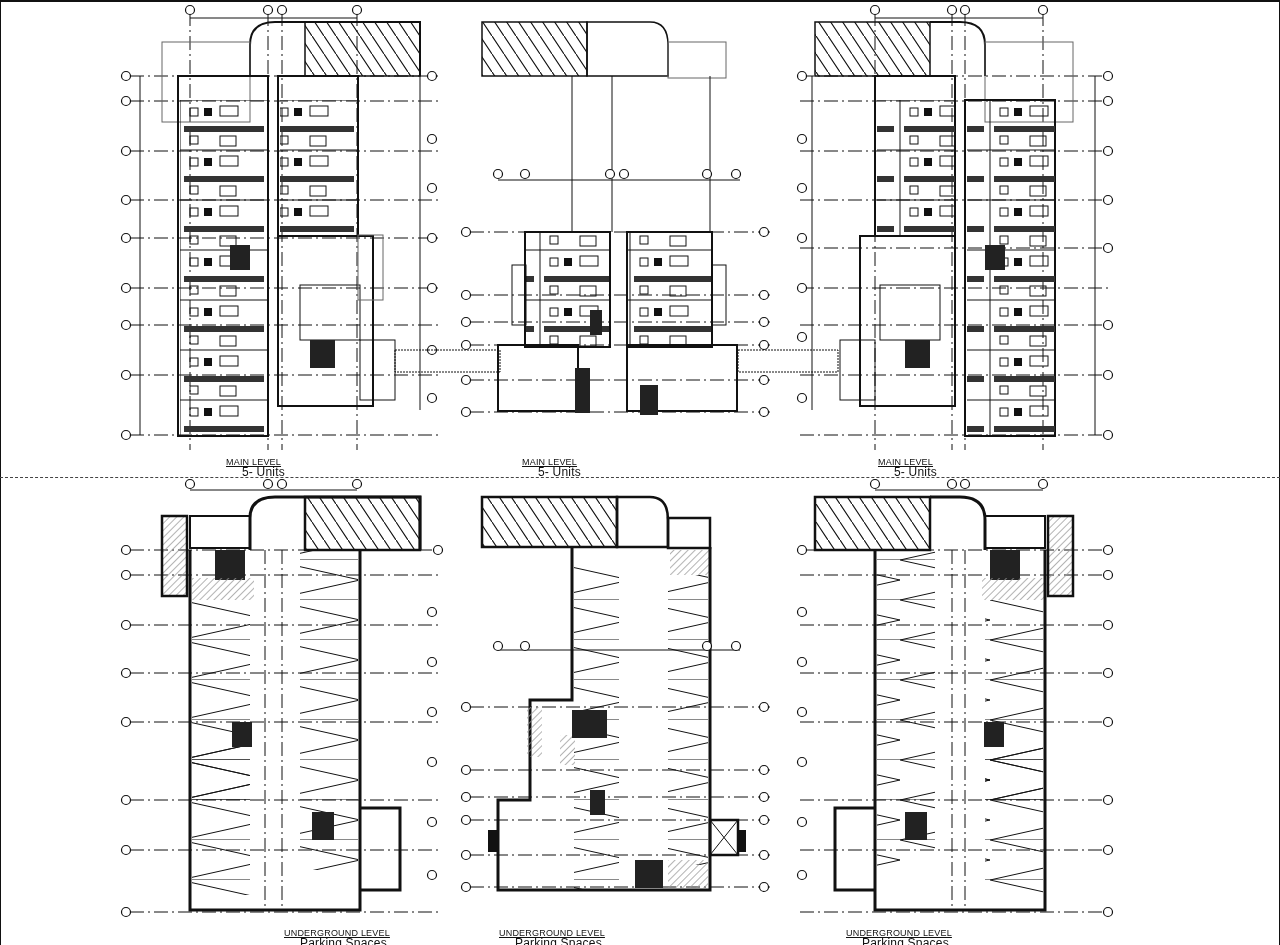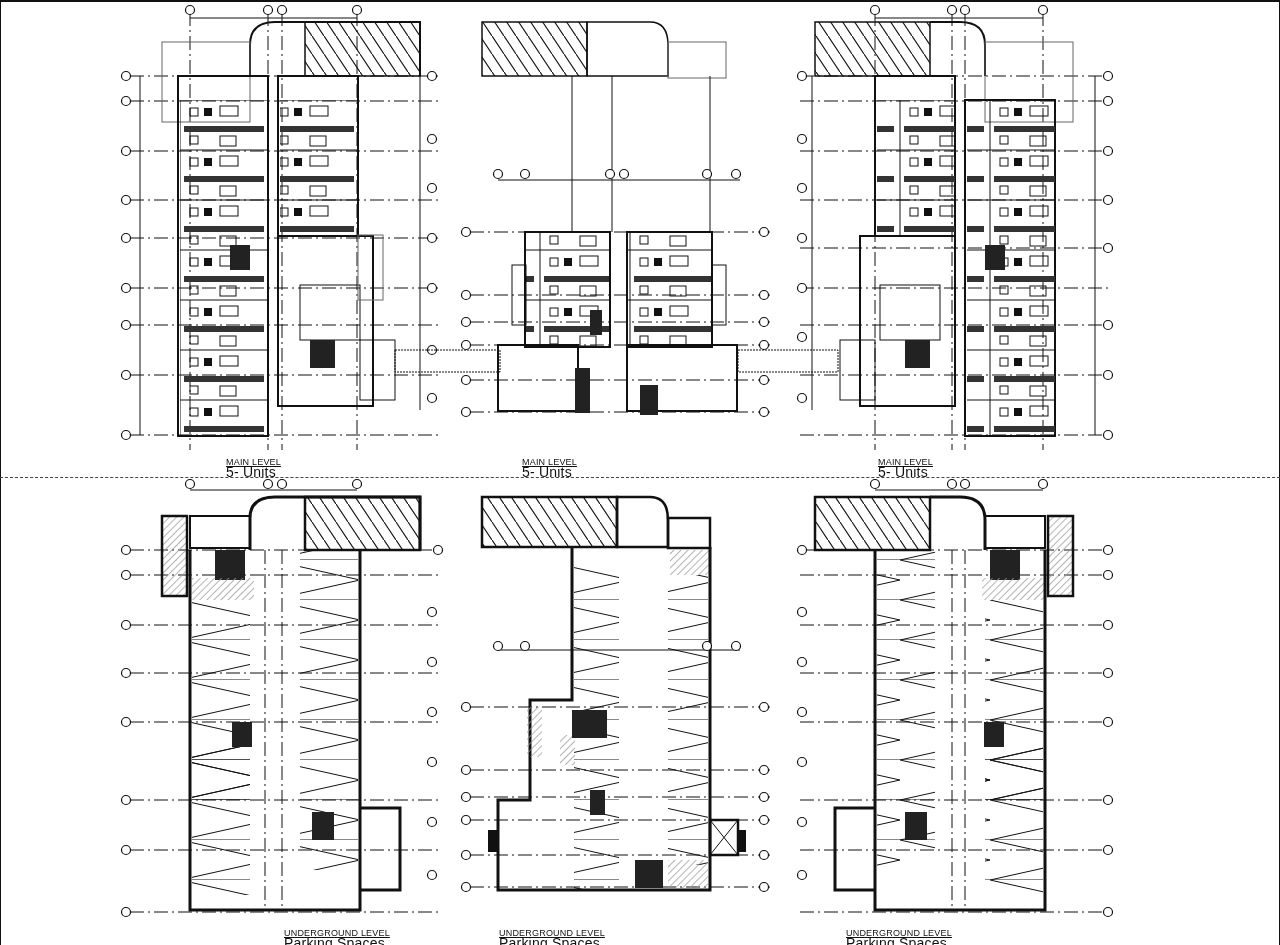--- a/index.html
+++ b/index.html
@@ -2,21 +2,21 @@
 <html><head>
 <meta charset="utf-8">
 <style>
   html,body{margin:0;padding:0;background:#fff;}
   body{width:1280px;height:945px;position:relative;overflow:hidden;font-family:"Liberation Sans",sans-serif;}
   .sheet{position:absolute;left:0;top:0;width:1278px;height:943px;border-top:2px solid #111;border-left:1px solid #111;border-right:1px solid #111;}
   .divider{position:absolute;left:0;top:477px;width:1280px;border-top:1px dashed #444;}
   svg{position:absolute;left:0;top:0;}
   .label{position:absolute;font-size:9px;line-height:10px;color:#111;letter-spacing:0.2px;}
   .label .t{display:block;text-decoration:underline;}
-  .label .s{display:block;font-size:14px;}
+  .label .s{display:block;font-size:12px;margin-left:16px;}
 </style>
 </head>
 <body>
 
 <div class="sheet"></div>
 <div class="divider"></div>
 
 <svg width="1280" height="945">
   <defs>
     <pattern id="chev" width="12" height="36" patternUnits="userSpaceOnUse">

